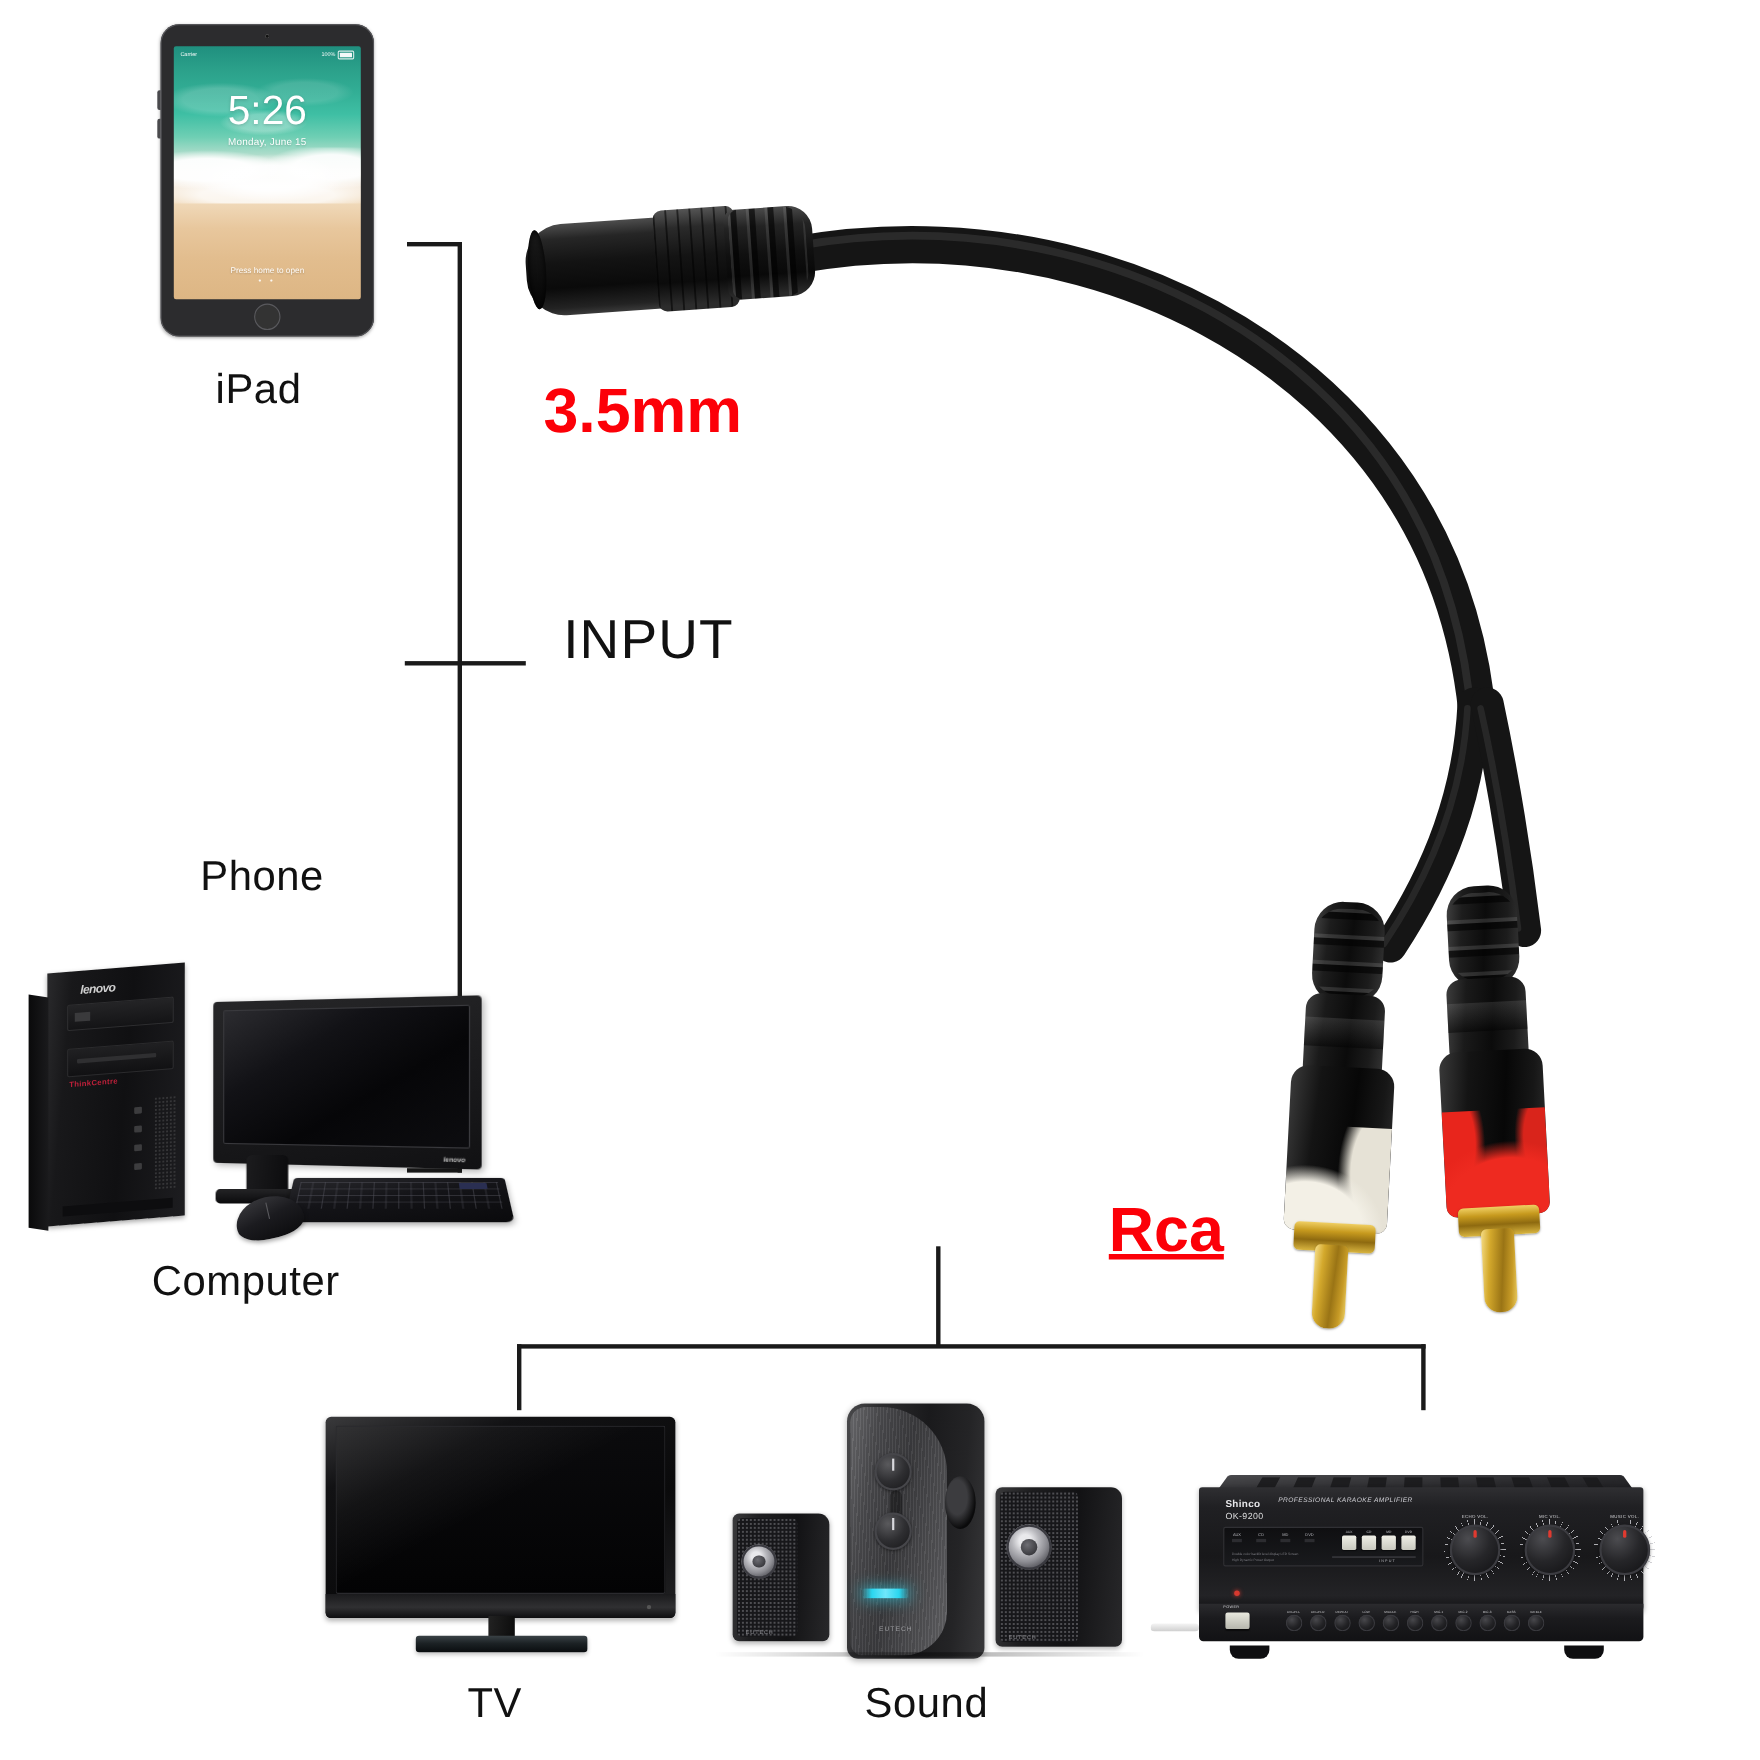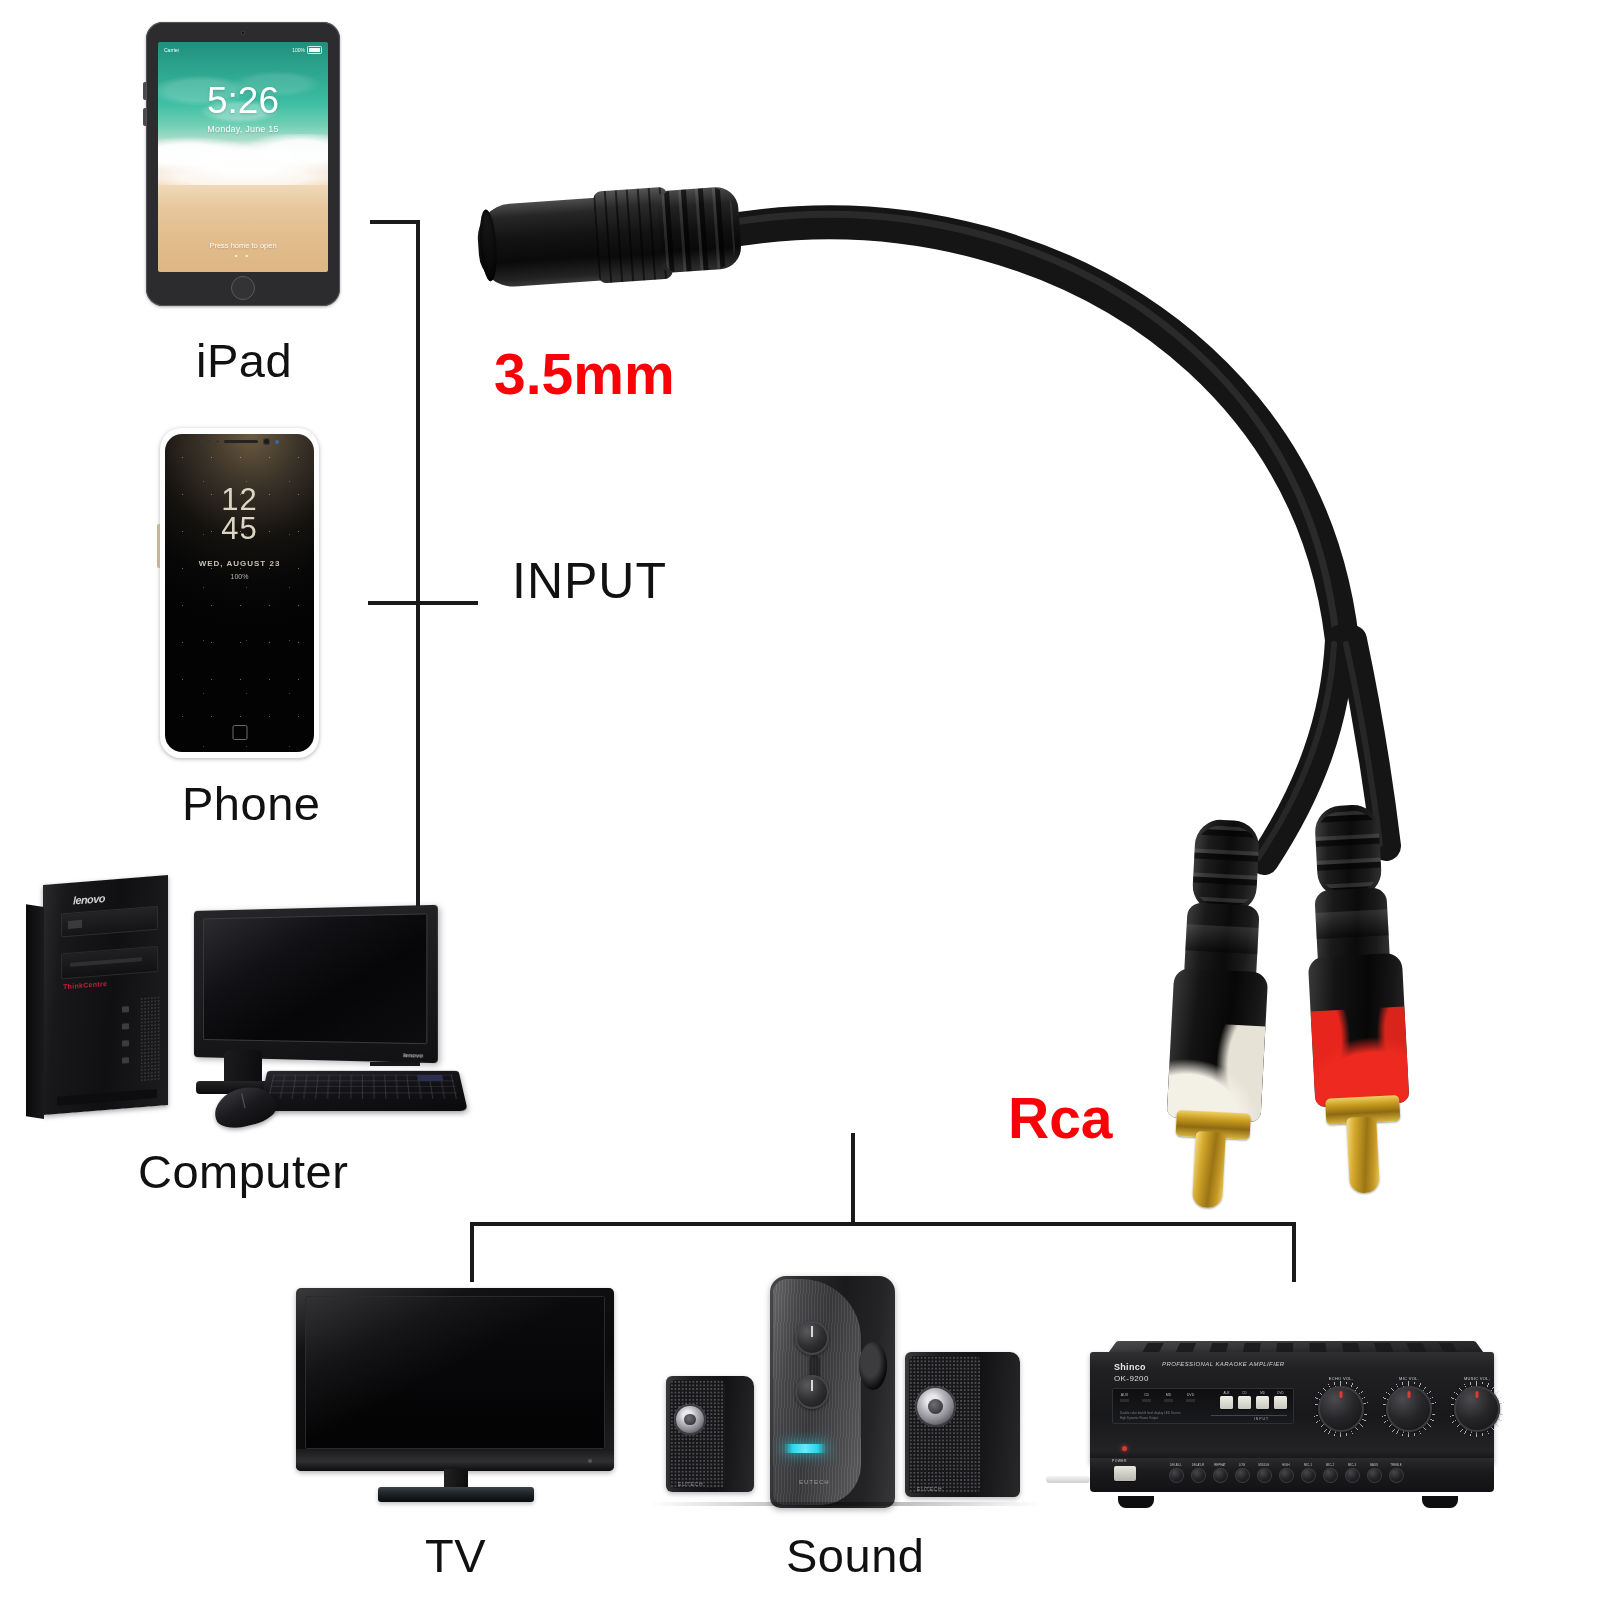--- a/index.html
+++ b/index.html
@@ -2,21 +2,21 @@
 <html><head>
 <meta charset="utf-8">
 <style>
   html,body{margin:0;padding:0;background:#fff;}
   body{width:1600px;height:1600px;position:relative;overflow:hidden;
        font-family:"Liberation Sans",sans-serif;background:#fff;}
   .stage{position:absolute;inset:0;width:1600px;height:1600px;}
 
   
   .lbl{position:absolute;color:#111;white-space:nowrap;letter-spacing:.5px;}
-  .lbl-dev{font-size:47px;text-align:right;}
+  .lbl-dev{font-size:38px;text-align:right;}
   .lbl-flow{font-size:50px;letter-spacing:1px;}
   .lbl-red{font-size:57px;font-weight:bold;color:#fc0008;letter-spacing:0px;}
 
   
   .ln{position:absolute;background:#1a1a1a;}
 
   
   .ipad{position:absolute;left:146px;top:22px;width:194px;height:284px;
         background:#2c2c2e;border-radius:17px;
         box-shadow:inset 0 0 0 1px #545458, 0 1px 3px rgba(0,0,0,.35);}
@@ -322,21 +322,21 @@
   <div class="ln" style="left:1292px;top:1222px;width:4px;height:60px;"></div>
   <div class="ln" style="left:851px;top:1133px;width:4px;height:92px;"></div>
 
   <div class="lbl lbl-dev" style="left:196px;top:333px;">iPad</div>
   <div class="lbl lbl-dev" style="left:182px;top:776px;">Phone</div>
   <div class="lbl lbl-dev" style="left:138px;top:1144px;">Computer</div>
 
   <div class="lbl lbl-flow" style="left:512px;top:552px;">INPUT</div>
 
   <div class="lbl lbl-red" style="left:494px;top:341px;">3.5mm</div>
-  <div class="lbl lbl-red" style="left:1008px;top:1085px;">Rca</div>
+  <div class="lbl lbl-red" style="left:1008px;top:1085px;text-decoration:underline;">Rca</div>
 
   <div class="lbl lbl-dev" style="left:425px;top:1528px;">TV</div>
   <div class="lbl lbl-dev" style="left:786px;top:1528px;">Sound</div>
 
   <div class="ipad">
     <div class="ipad-cam"></div>
     <div class="ipad-screen">
       <div class="ipad-wave"></div>
       <div class="ipad-foam"></div>
       <div class="ipad-status">
@@ -347,41 +347,20 @@
         </span>
       </div>
       <div class="ipad-time">5:26</div>
       <div class="ipad-date">Monday, June 15</div>
       <div class="ipad-press">Press home to open</div>
       <div class="ipad-dots">• •</div>
     </div>
     <div class="ipad-home"></div>
   </div>
 
-  <div class="phone">
-    <div class="phone-btn"></div>
-    <div class="phone-screen">
-      <div class="phone-stars"></div>
-      <div class="phone-top">
-        <span class="phone-dot"></span>
-        <span class="phone-dot"></span>
-        <span class="phone-dot"></span>
-        <span class="phone-speaker"></span>
-        <span class="phone-cam"></span>
-        <span class="phone-led"></span>
-      </div>
-      <div class="phone-time">
-        <div>12</div>
-        <div>45</div>
-      </div>
-      <div class="phone-date">WED, AUGUST 23</div>
-      <div class="phone-batt">100%</div>
-      <div class="phone-home"></div>
-    </div>
-  </div>
 
   <div class="computer">
     <div class="tower">
       <div class="tower-side"></div>
       <div class="tower-logo">lenovo</div>
       <div class="tower-odd"></div>
       <div class="tower-bay"></div>
       <div class="tower-brand">ThinkCentre</div>
       <div class="tower-mesh"></div>
       <div class="tower-ports">

